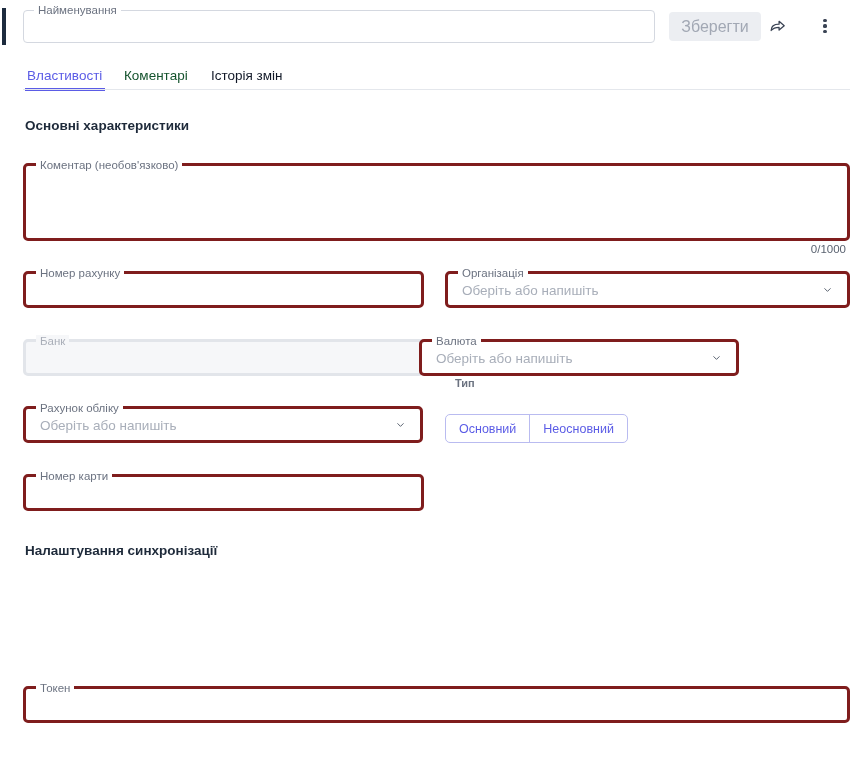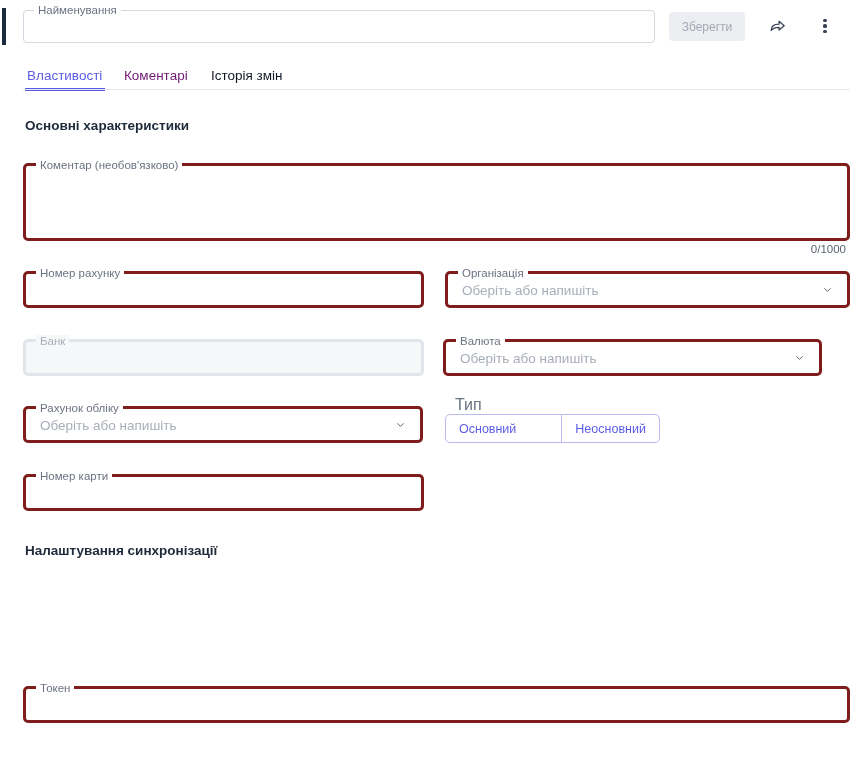--- a/index.html
+++ b/index.html
@@ -54,27 +54,27 @@
     width: 100%; height: 100%;
     border: none; outline: none; background: transparent;
     padding: 0 12px;
     font-family: "Liberation Sans", sans-serif;
     font-size: 13px;
     color: #1f2937;
   }
   .save-btn {
     position: absolute;
     left: 669px; top: 12px;
-    width: 76px; height: 29px;
+    width: 92px; height: 29px;
     background: #eceef2;
     color: #a2a8b4;
     border: none;
     border-radius: 4px;
     font-family: "Liberation Sans", sans-serif;
-    font-size: 12px;
+    font-size: 16px;
     cursor: default;
     display: flex; align-items: center; justify-content: center;
   }
   .icon-btn {
     position: absolute;
     width: 30px; height: 30px;
     display: flex; align-items: center; justify-content: center;
     cursor: pointer;
   }
   .icon-share { left: 762px; top: 11px; }
@@ -98,21 +98,21 @@
     position: absolute;
     top: 5px;
     height: 28px;
     font-size: 13.5px;
     background: none; border: none; padding: 0;
     font-family: "Liberation Sans", sans-serif;
     cursor: pointer;
     white-space: nowrap;
   }
   .tab-0 { left: 27px; color: #5b5ce6; }
-  .tab-1 { left: 124px; color: #701a75; }
+  .tab-1 { left: 124px; color: #14532d; }
   .tab-2 { left: 211px; color: #111827; }
   .tab-underline {
     position: absolute;
     left: 25px; top: 32px;
     width: 80px; height: 2.5px;
     background: #5b5ce6;
   }
 
   
   .section-title {
@@ -185,23 +185,24 @@
   .counter {
     position: absolute;
     right: 21px; top: 243px;
     font-size: 11.5px;
     color: #5a6270;
   }
 
   
   .toggle-label {
     position: absolute;
-    left: 455px; top: 396px;
-    font-size: 16px;
+    left: 455px; top: 377px;
+    font-size: 11px;
     color: #6b7280;
+    font-weight: bold;
   }
   .toggle-group {
     position: absolute;
     left: 445px; top: 414px;
     height: 29px;
     display: flex;
     border: 1px solid #b9bbf0;
     border-radius: 5px;
     overflow: hidden;
     background: #fff;
@@ -210,21 +211,21 @@
     border: none;
     background: transparent;
     color: #5b5ce6;
     font-family: "Liberation Sans", sans-serif;
     font-size: 12.5px;
     padding: 0 13px;
     cursor: pointer;
     white-space: nowrap;
     display: flex; align-items: center;
   }
-  .toggle-btn + .toggle-btn { border-left: 1px solid #b9bbf0; margin-left: 32px; }
+  .toggle-btn + .toggle-btn { border-left: 1px solid #b9bbf0; }
 </style>
 </head>
 <body>
 
 <div class="app">
 
   <div class="sidebar-sliver"></div>
 
   <div class="header">
     <div class="title-field">
@@ -276,21 +277,21 @@
     <svg class="chev" viewBox="0 0 24 24" fill="none" stroke="#4b5565" stroke-width="2" stroke-linecap="round" stroke-linejoin="round">
       <polyline points="6 9 12 15 18 9"></polyline>
     </svg>
   </div>
 
   <div class="field disabled" style="left:23px; top:339px; width:401px; height:37px;">
     <span class="legend">Банк</span>
     <input type="text" disabled="" style="">
   </div>
 
-  <div class="field" style="left:443px; top:339px; width:379px; height:37px;">
+  <div class="field" style="left:419px; top:339px; width:320px; height:37px;">
     <span class="legend">Валюта</span>
     <span class="placeholder-text">Оберіть або напишіть</span>
     <svg class="chev" viewBox="0 0 24 24" fill="none" stroke="#4b5565" stroke-width="2" stroke-linecap="round" stroke-linejoin="round">
       <polyline points="6 9 12 15 18 9"></polyline>
     </svg>
   </div>
 
   <div class="field" style="left:23px; top:406px; width:400px; height:37px;">
     <span class="legend">Рахунок обліку</span>
     <span class="placeholder-text">Оберіть або напишіть</span>

